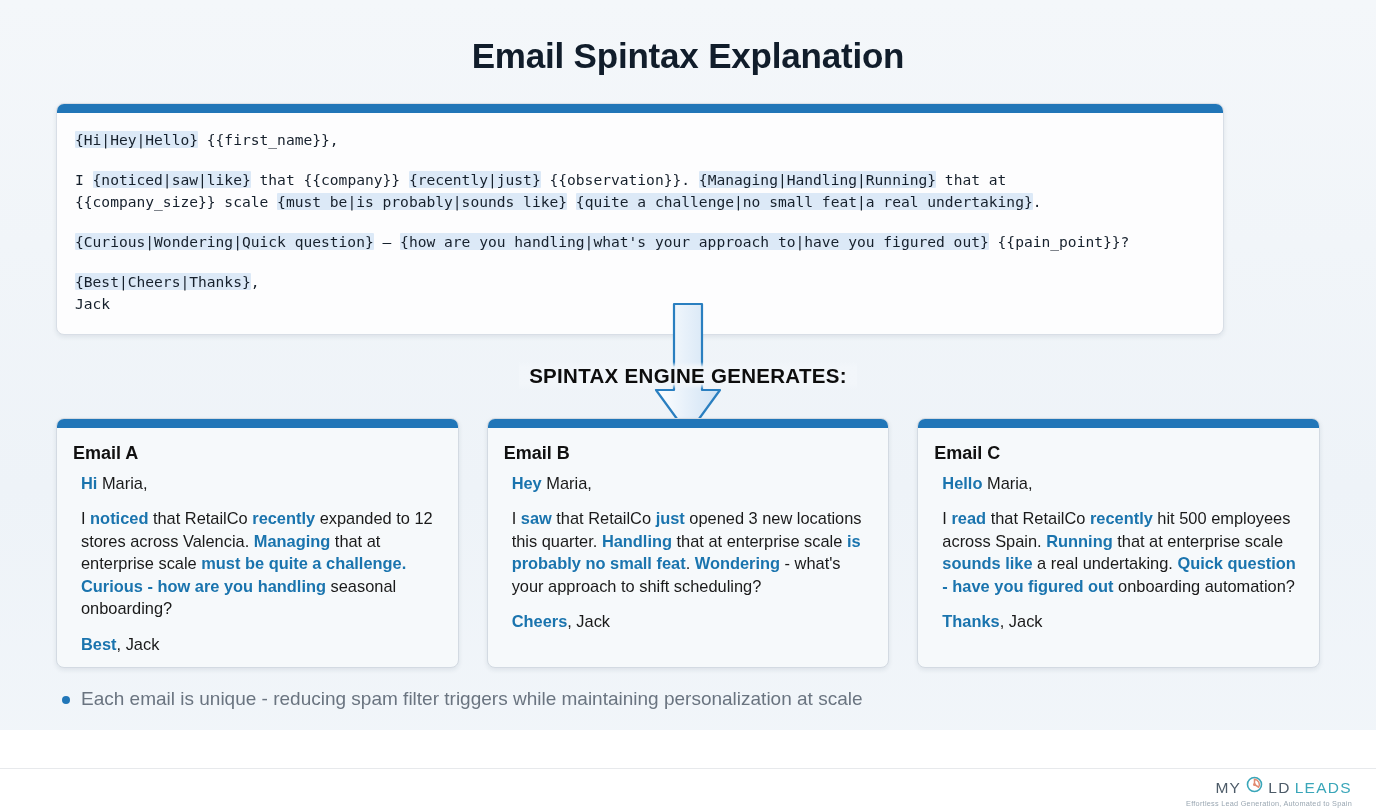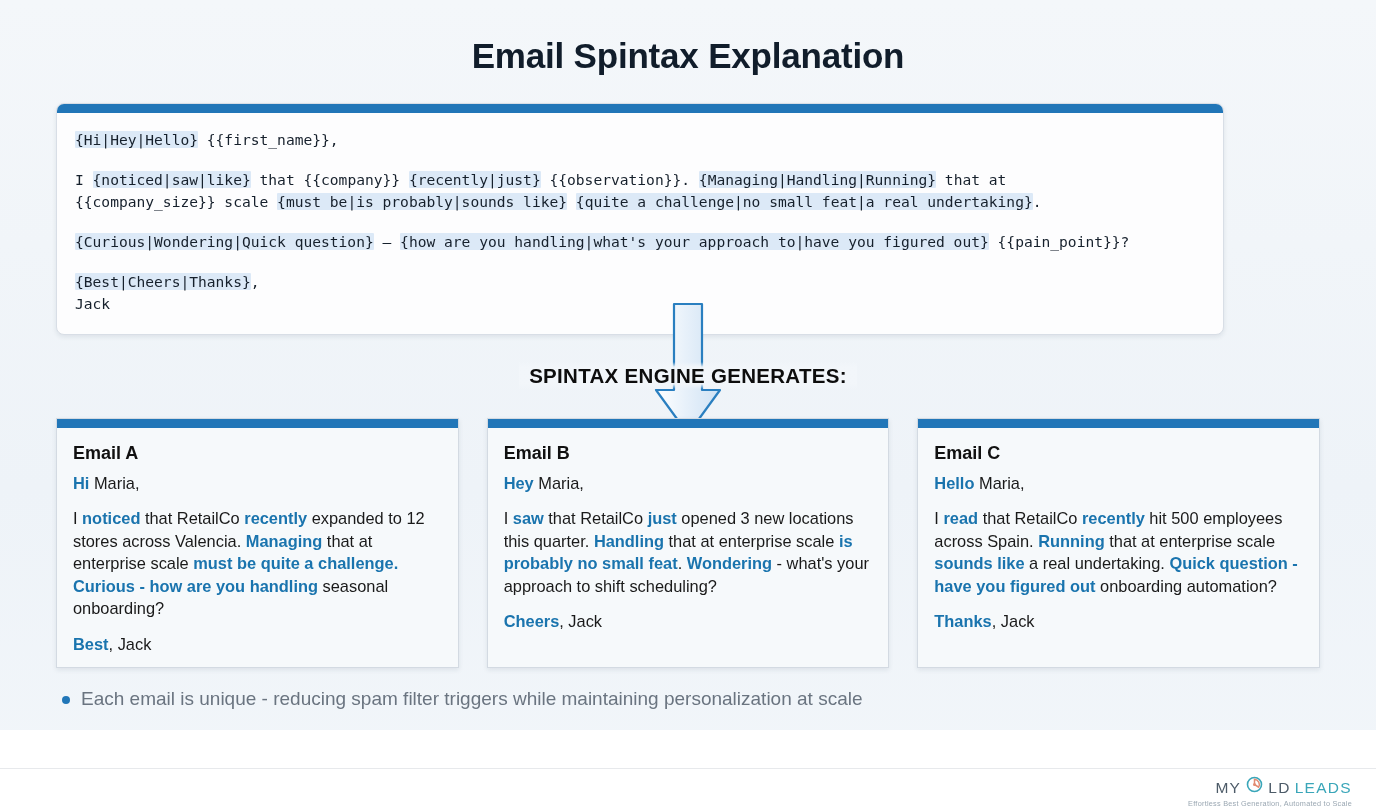--- a/index.html
+++ b/index.html
@@ -98,21 +98,21 @@
     top: 418px;
     width: 1264px;
     height: 250px;
     display: flex;
     gap: 28px;
   }
   .card {
     flex: 1 1 0;
     background: #f6f9fb;
     border: 1px solid #d3dae2;
-    border-radius: 0;
+    border-radius: 8px;
     box-shadow: 0 2px 5px rgba(25,45,70,0.09);
     box-sizing: border-box;
     overflow: hidden;
     display: flex;
     flex-direction: column;
   }
   .card-topbar {
     height: 9px;
     width: 100%;
     background: #2176b8;
@@ -123,21 +123,21 @@
     font-size: 16.4px;
     line-height: 22.5px;
     color: #1a1a1a;
   }
   .card-title {
     font-size: 18px;
     font-weight: bold;
     color: #111111;
     margin: 0 0 7px 0;
   }
-  .card-line { margin: 0 0 13px 0; }
+  .card-line { margin: 0 0 13px 8px; }
   .card-line:last-child { margin-bottom: 0; }
   .hl {
     color: #1a74ae;
     font-weight: bold;
   }
   
   .footnote {
     position: absolute;
     left: 62px;
     top: 688px;
@@ -273,16 +273,16 @@
       <span class="logo-mark">
         <svg width="17" height="17" viewBox="0 0 17 17">
           <circle cx="8.5" cy="8.5" r="7" fill="none" stroke="#3aa6b9" stroke-width="1.6"></circle>
           <path d="M8.5 8.5 L8.5 3.2 A5.3 5.3 0 0 1 12.6 11.2 Z" fill="none" stroke="#e28b72" stroke-width="1.5"></path>
           <circle cx="8.5" cy="8.5" r="1.5" fill="#e28b72"></circle>
         </svg>
       </span>
       <span class="logo-ld">LD</span>
       <span class="logo-leads">LEADS</span>
     </div>
-    <div class="logo-tag">Effortless Best Generation, Automated to Scale</div>
+    <div class="logo-tag">Effortless Lead Generation, Automated to Spain</div>
   </div>
 
 </div>
 
 </body></html>

